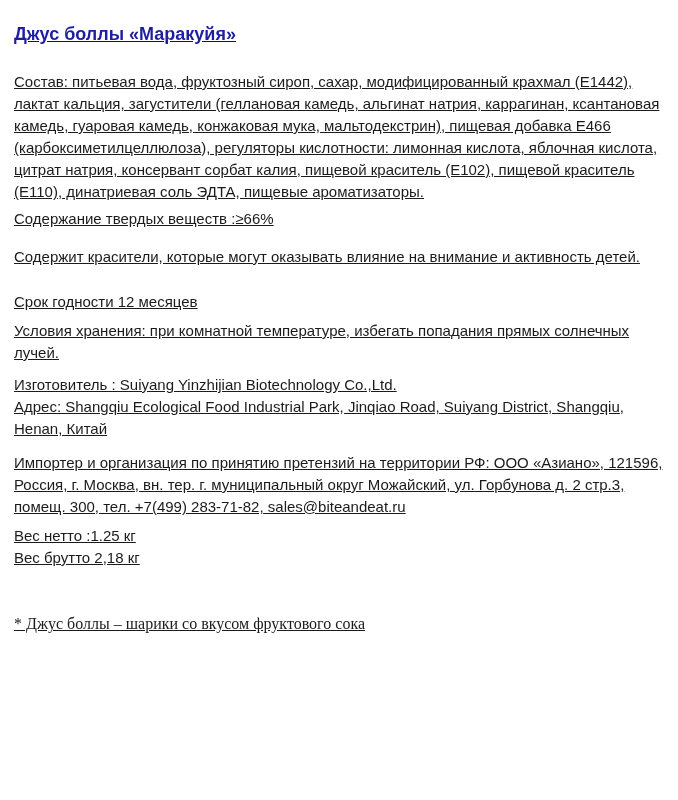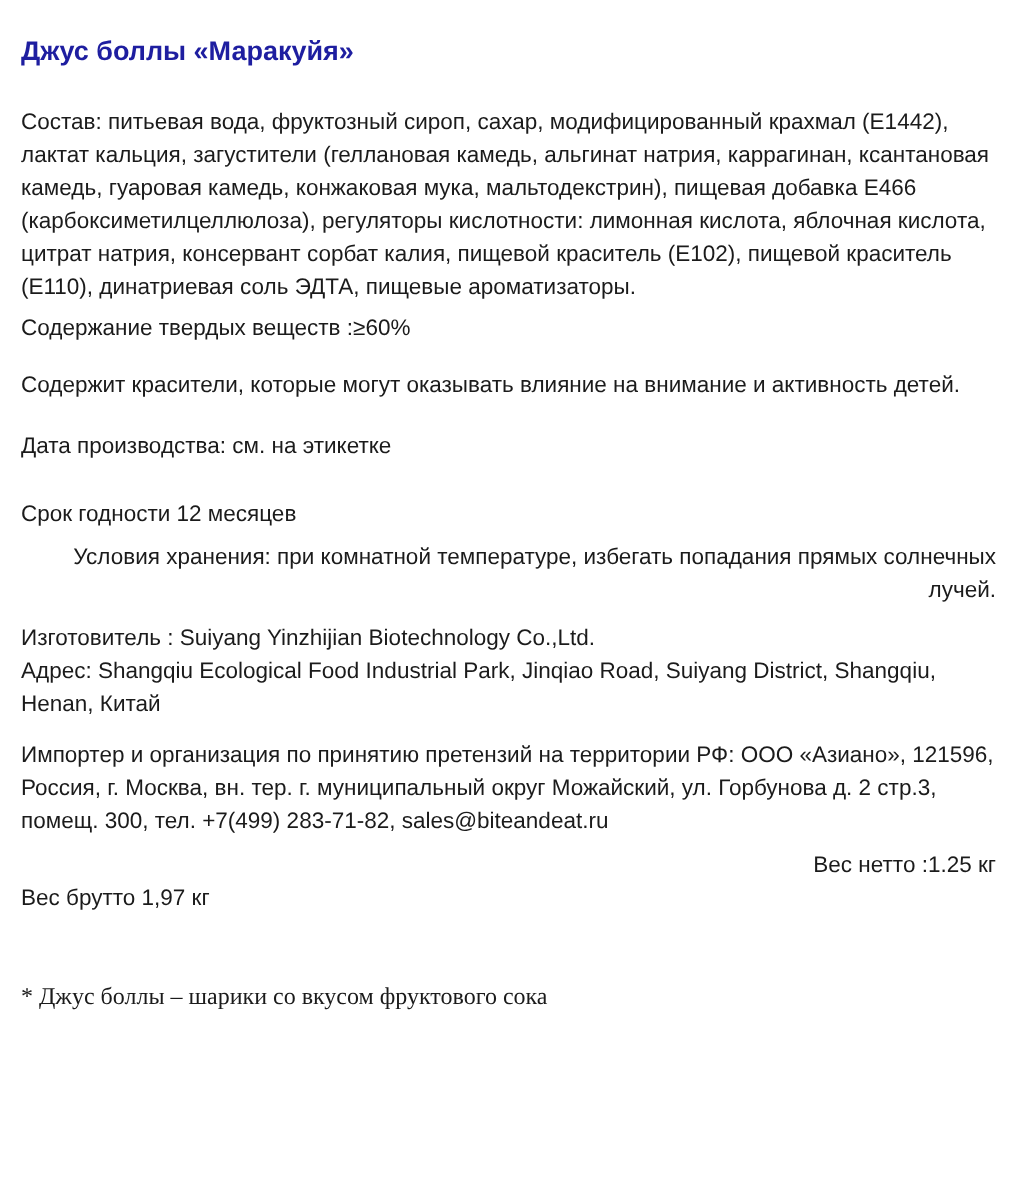--- a/index.html
+++ b/index.html
@@ -15,34 +15,35 @@
   .doc {
     box-sizing: border-box;
     width: 678px;
     height: 800px;
     padding: 8px 14px 0 14px;
     font-family: "Liberation Sans", sans-serif;
     font-size: 15px;
     line-height: 22px;
     color: #1b1b1b;
     background: #ffffff;
+    text-decoration: underline;
   }
   .doc h1 {
     font-family: "Liberation Sans", sans-serif;
     font-size: 18px;
     line-height: 24px;
     font-weight: bold;
     margin: 14px 0 0 0;
   }
   .doc p {
     margin: 0;
   }
   .mt0  { margin-top: 0px  !important; }
   .mt5  { margin-top: 5px  !important; }
-  .mt7  { margin-top: 7px  !important; text-align: right; }
+  .mt7  { margin-top: 7px  !important; }
   .mt10 { margin-top: 10px !important; }
   .mt12 { margin-top: 12px !important; }
   .mt13 { margin-top: 13px !important; }
   .mt16 { margin-top: 16px !important; }
   .mt19 { margin-top: 19px !important; }
   .mt23 { margin-top: 23px !important; }
   .mt25 { margin-top: 25px !important; }
   .mt44 { margin-top: 44px !important; }
   .footnote {
     font-family: "Liberation Serif", serif;
@@ -52,37 +53,36 @@
 </style>
 </head>
 <body>
 
 <div class="doc">
 
   <h1 style="color: rgb(30, 30, 160);">Джус боллы «Маракуйя»</h1>
 
   <p class="mt25">Состав: питьевая вода, фруктозный сироп, сахар, модифицированный крахмал (Е1442), лактат кальция, загустители (геллановая камедь, альгинат натрия, каррагинан, ксантановая камедь, гуаровая камедь, конжаковая мука, мальтодекстрин), пищевая добавка Е466 (карбоксиметилцеллюлоза), регуляторы кислотности: лимонная кислота, яблочная кислота, цитрат натрия, консервант сорбат калия, пищевой краситель (Е102), пищевой краситель (Е110), динатриевая соль ЭДТА, пищевые ароматизаторы.</p>
 
-  <p class="mt5">Содержание твердых веществ :≥60%</p>
+  <p class="mt5">Содержание твердых веществ :≥66%</p>
 
 
   <p class="mt16">Содержит красители, которые могут оказывать влияние на внимание и активность детей.</p>
 
 
-  <p class="mt19">Дата производства: см. на этикетке</p>
 
   <p class="mt23">Срок годности 12 месяцев</p>
 
   <p class="mt7">Условия хранения: при комнатной температуре, избегать попадания прямых солнечных лучей.</p>
 
   <p class="mt10">Изготовитель : Suiyang Yinzhijian Biotechnology Co.,Ltd.</p>
 
   <p class="mt0">Адрес: Shangqiu Ecological Food Industrial Park, Jinqiao Road, Suiyang District, Shangqiu, Henan, Китай</p>
 
   <p class="mt12">Импортер и организация по принятию претензий на территории РФ: ООО «Азиано», 121596, Россия, г. Москва, вн. тер. г. муниципальный округ Можайский, ул. Горбунова д. 2 стр.3, помещ. 300, тел. +7(499) 283-71-82, sales@biteandeat.ru</p>
 
   <p class="mt7">Вес нетто :1.25 кг</p>
 
-  <p class="mt0">Вес брутто 1,97 кг</p>
+  <p class="mt0">Вес брутто 2,18 кг</p>
 
   <p class="mt44 footnote">* Джус боллы – шарики со вкусом фруктового сока</p>
 
 </div>
 
 </body></html>

